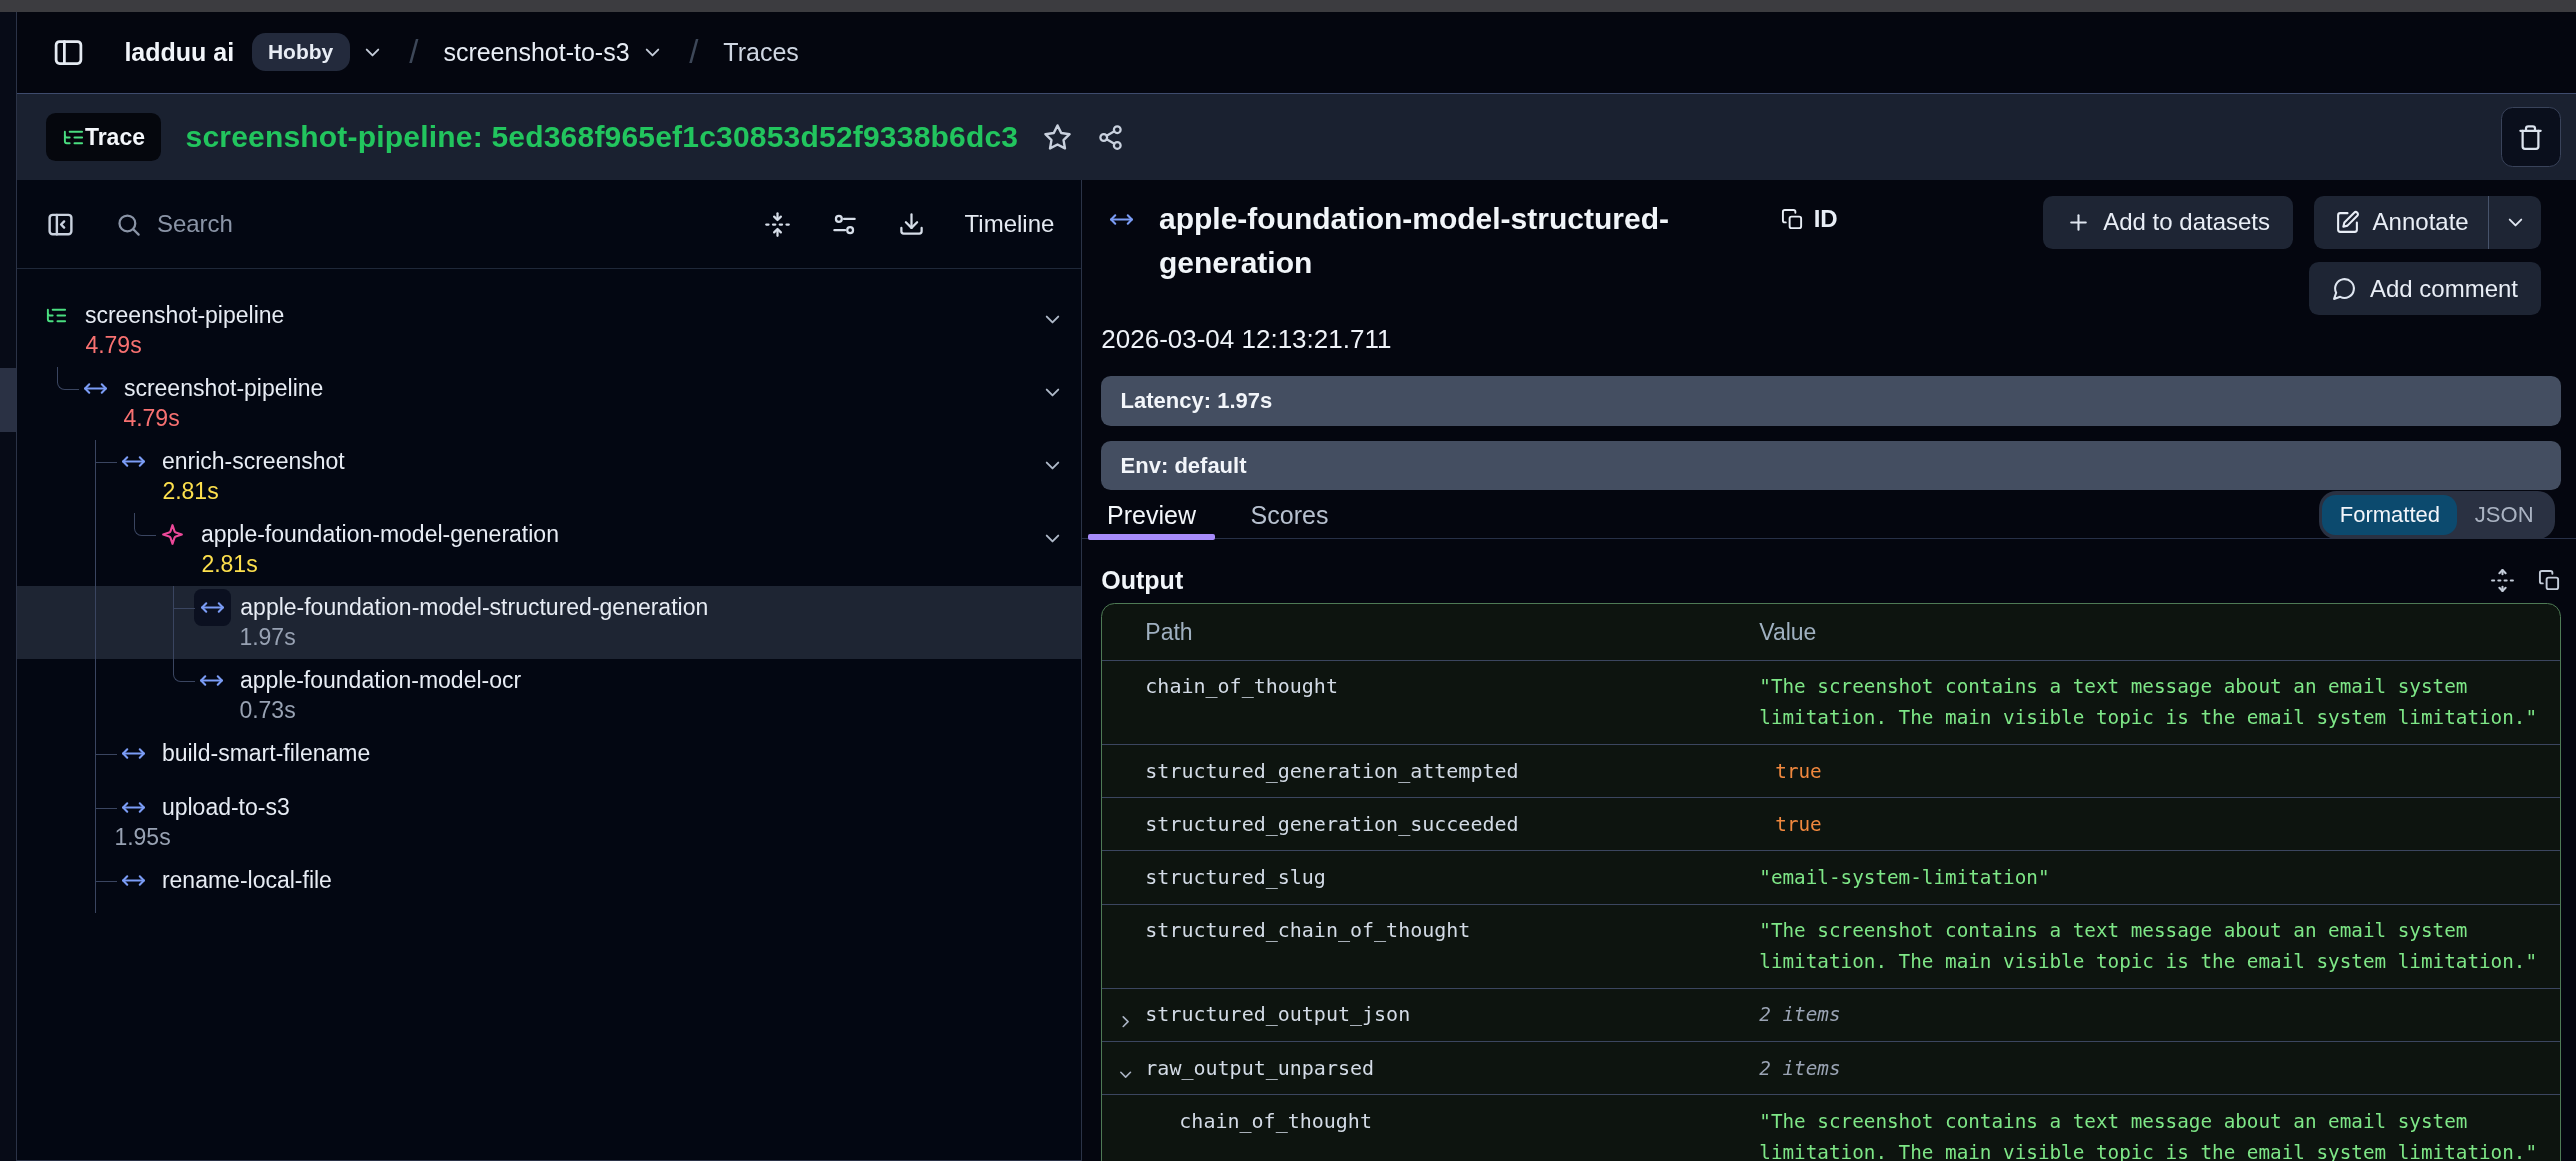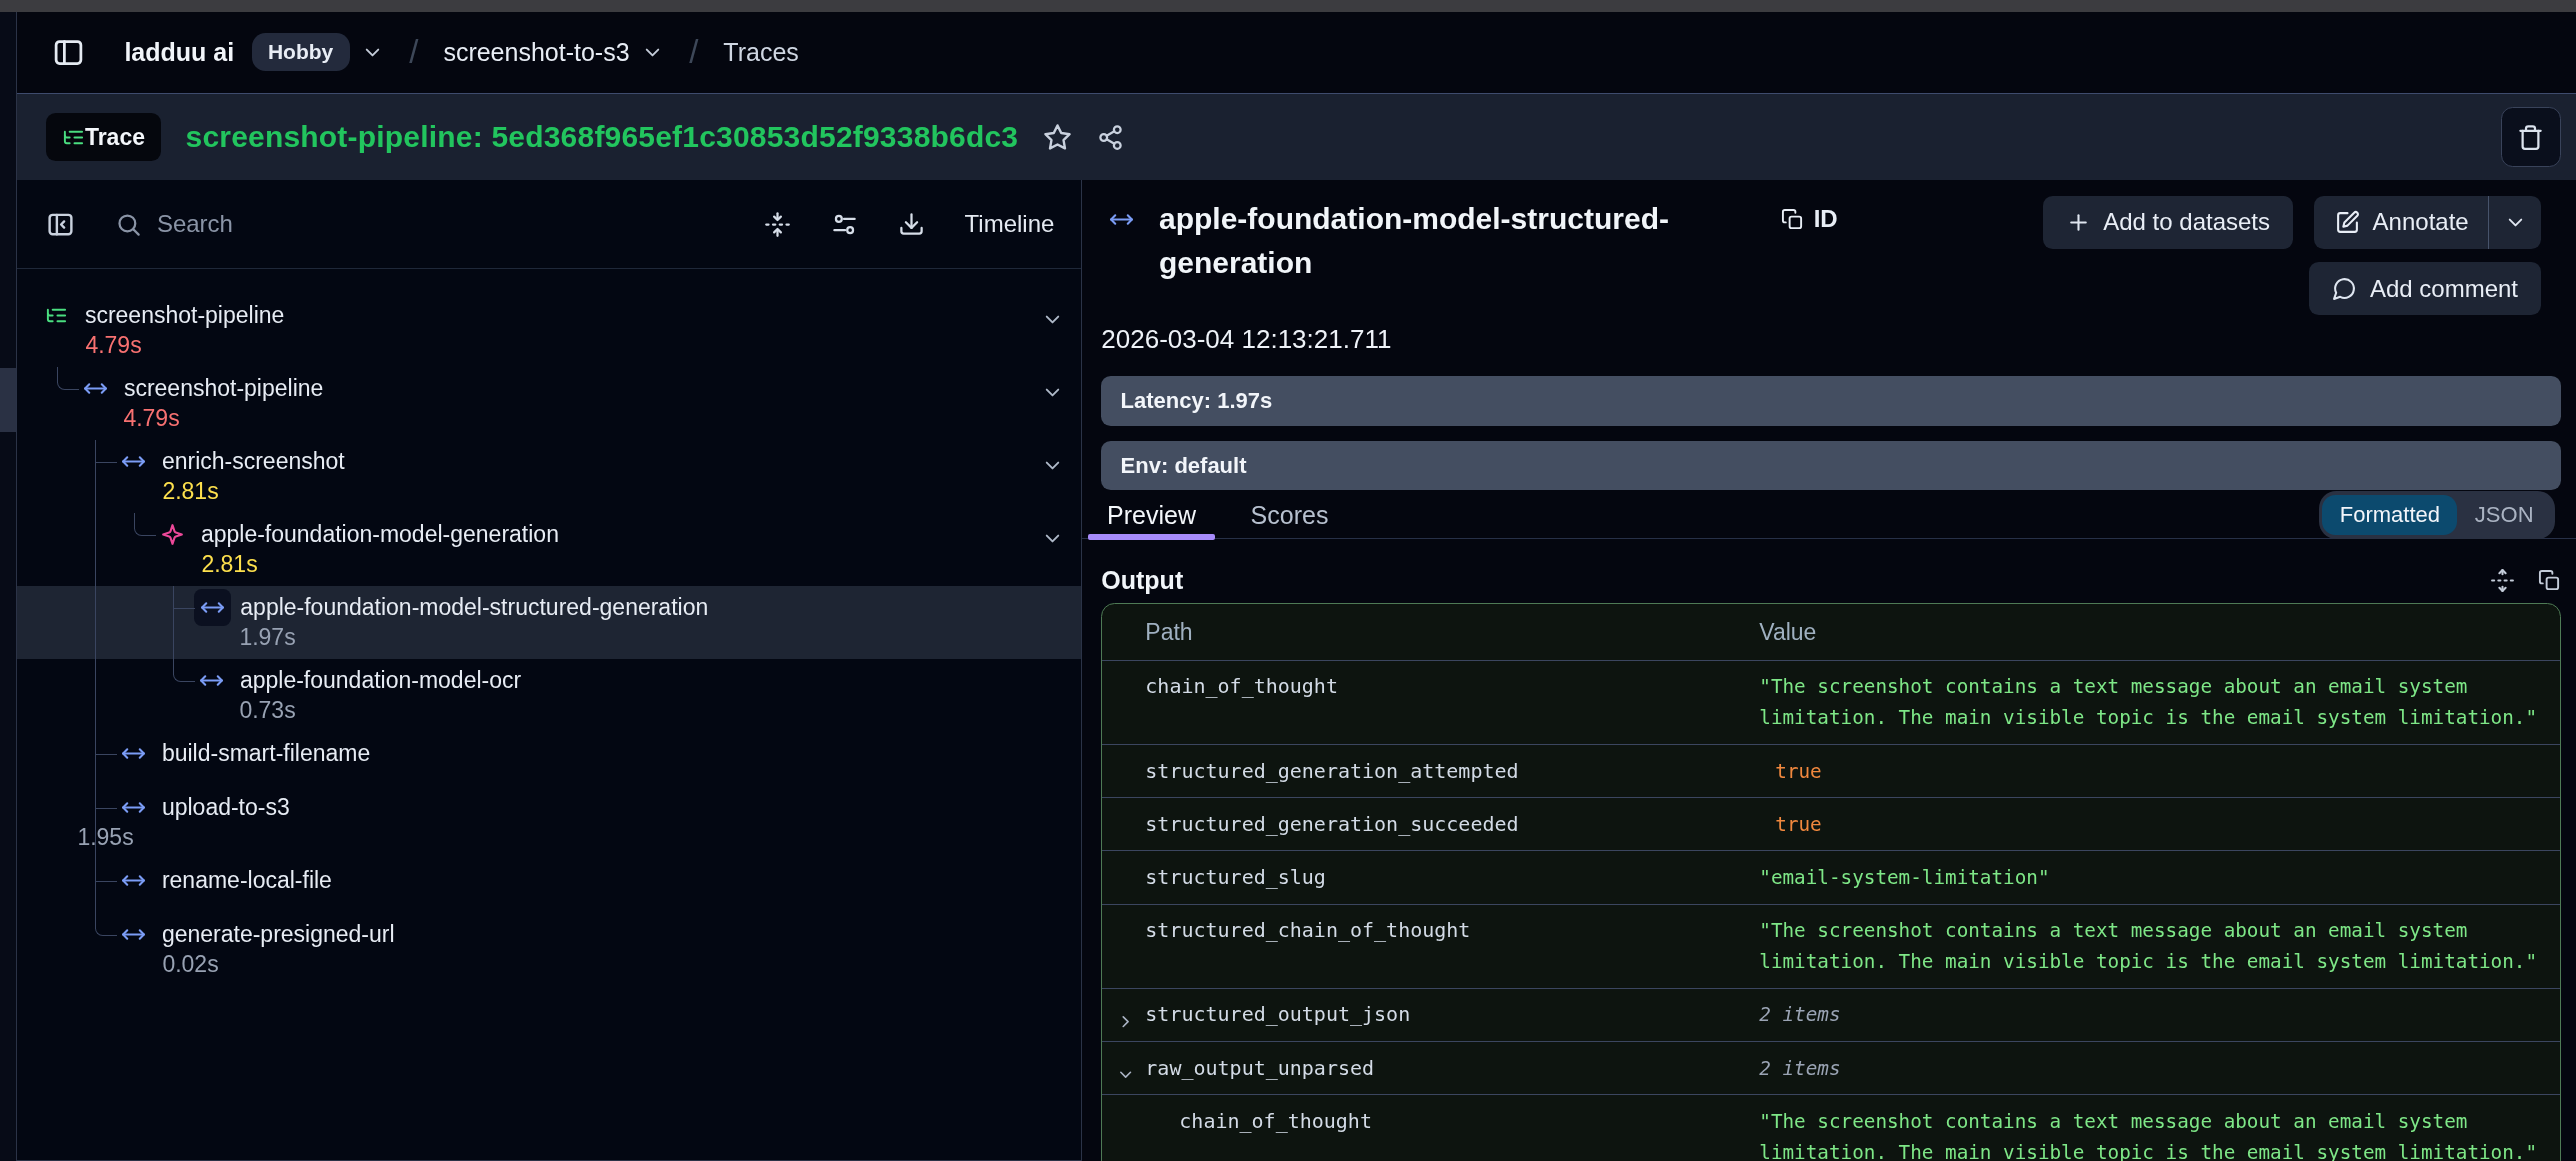--- a/index.html
+++ b/index.html
@@ -399,49 +399,35 @@
         <div class="tr-main" style="padding-left: 104px;">
           <span class="t-icon icon icon-span">
             <svg width="25" height="25" viewBox="0 0 24 24" fill="none" stroke="currentColor" stroke-width="2" stroke-linecap="round" stroke-linejoin="round">
               <polyline points="18 8 22 12 18 16"></polyline>
               <polyline points="6 8 2 12 6 16"></polyline>
               <line x1="2" y1="12" x2="22" y2="12"></line>
             </svg>
           </span>
           <span class="t-name">upload-to-s3</span>
         </div>
-        <div class="t-dur muted" style="margin-left: 60px;">1.95s</div>
+        <div class="t-dur muted" style="margin-left: 97px;">1.95s</div>
       </div>
       <div class="tree-row">
         <div class="guide" style="left: 78px;"></div>
         <div class="guide-h" style="left: 78px; top: 22px; width: 22px;"></div>
         <div class="tr-main" style="padding-left: 104px;">
           <span class="t-icon icon icon-span">
             <svg width="25" height="25" viewBox="0 0 24 24" fill="none" stroke="currentColor" stroke-width="2" stroke-linecap="round" stroke-linejoin="round">
               <polyline points="18 8 22 12 18 16"></polyline>
               <polyline points="6 8 2 12 6 16"></polyline>
               <line x1="2" y1="12" x2="22" y2="12"></line>
             </svg>
           </span>
           <span class="t-name">rename-local-file</span>
         </div>
-      </div>
-      <div class="tree-row has-dur">
-        <div class="guide-corner" style="left: 78px;"></div>
-        <div class="tr-main" style="padding-left: 104px;">
-          <span class="t-icon icon icon-span">
-            <svg width="25" height="25" viewBox="0 0 24 24" fill="none" stroke="currentColor" stroke-width="2" stroke-linecap="round" stroke-linejoin="round">
-              <polyline points="18 8 22 12 18 16"></polyline>
-              <polyline points="6 8 2 12 6 16"></polyline>
-              <line x1="2" y1="12" x2="22" y2="12"></line>
-            </svg>
-          </span>
-          <span class="t-name">generate-presigned-url</span>
-        </div>
-        <div class="t-dur muted" style="margin-left: 145px;">0.02s</div>
       </div>
     </div>
 </div>
 
 <div id="right-panel">
   <div id="rp-top">
     <div class="title-row">
       <span class="icon span-icon">
           <svg width="25" height="25" viewBox="0 0 24 24" fill="none" stroke="currentColor" stroke-width="2" stroke-linecap="round" stroke-linejoin="round">
             <polyline points="18 8 22 12 18 16"></polyline>

